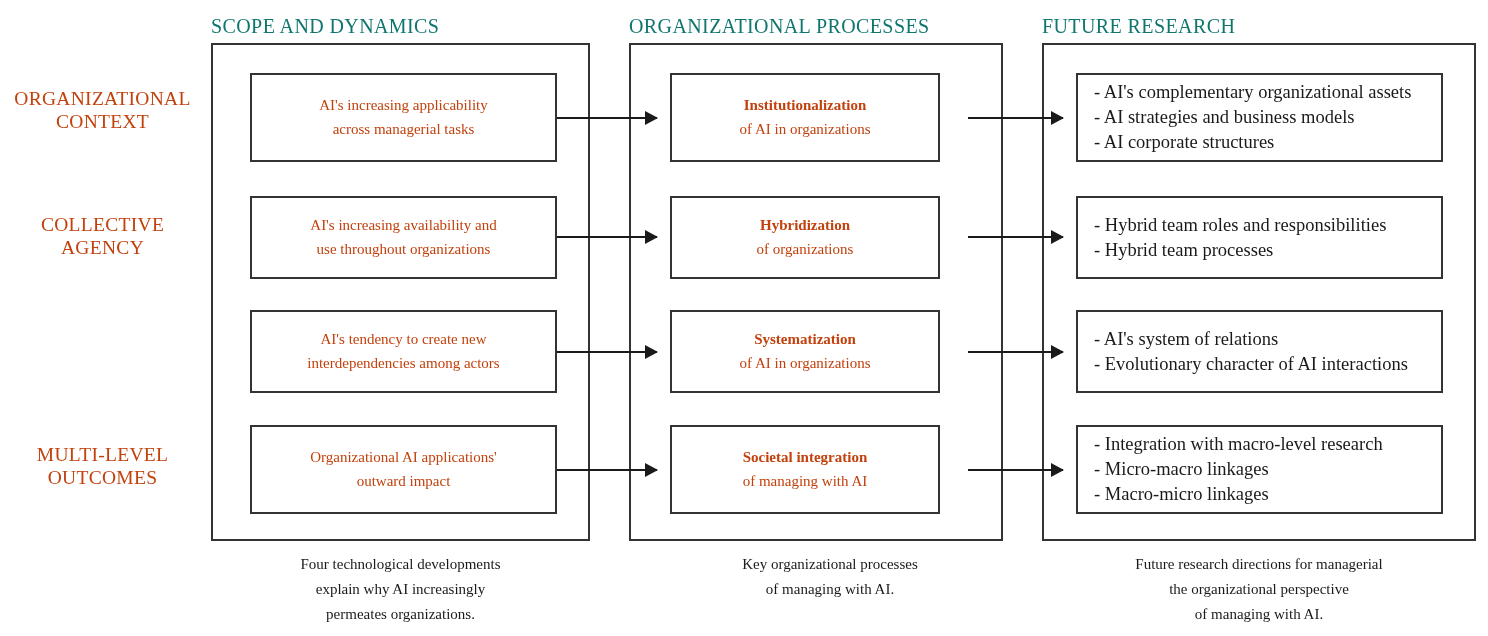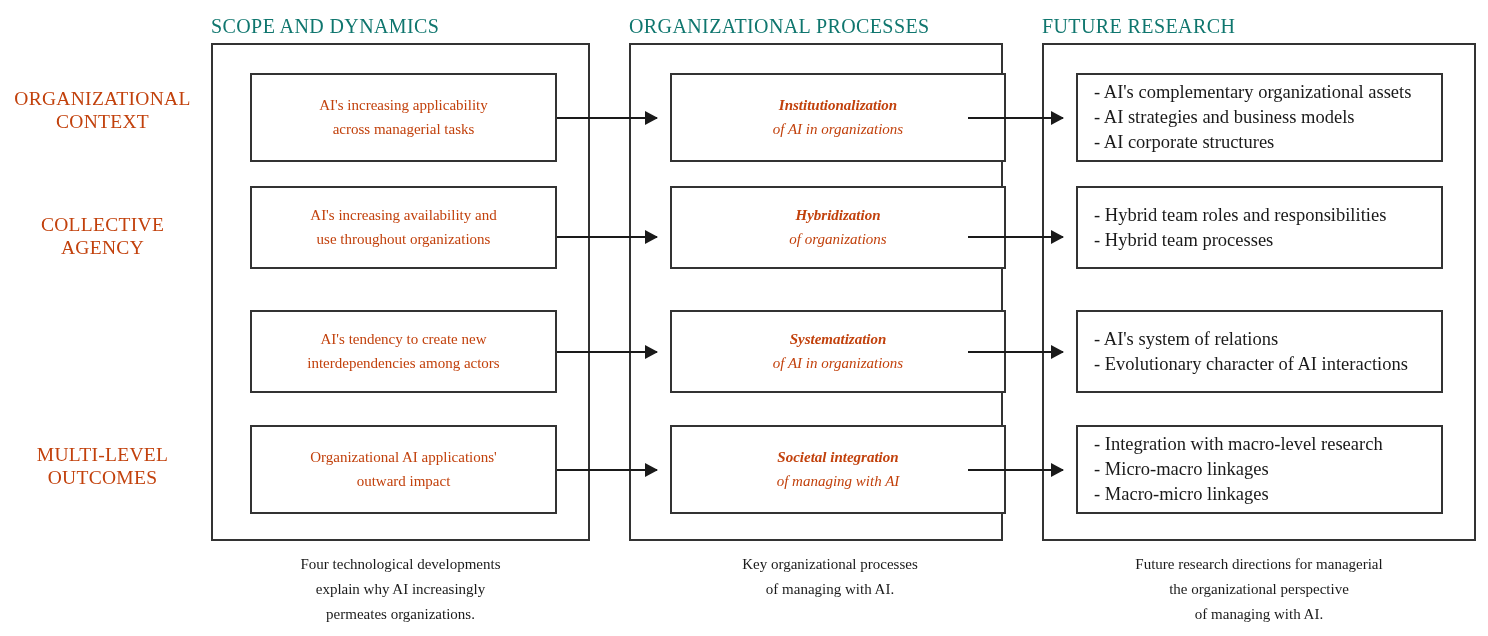--- a/index.html
+++ b/index.html
@@ -90,26 +90,26 @@
   }
   .bullet-line {
     font-size: 18.5px;
     line-height: 25px;
     color: #1a1a1a;
     white-space: nowrap;
   }
 
   
   .col1-node { left: 250px; width: 307px; }
-  .col2-node { left: 670px; width: 336px; font-style: italic; }
+  .col2-node { left: 670px; width: 270px; }
   .col3-node { left: 1076px; width: 367px; }
 
   
   .row1 { top: 73px;  height: 89px; }
-  .row2 { top: 186px; height: 83px; }
+  .row2 { top: 196px; height: 83px; }
   .row3 { top: 310px; height: 83px; text-align: center; }
   .row4 { top: 425px; height: 89px; }
 
   
   .arrow {
     position: absolute;
     height: 2px;
     background: #1a1a1a;
   }
   .arrow::after {

